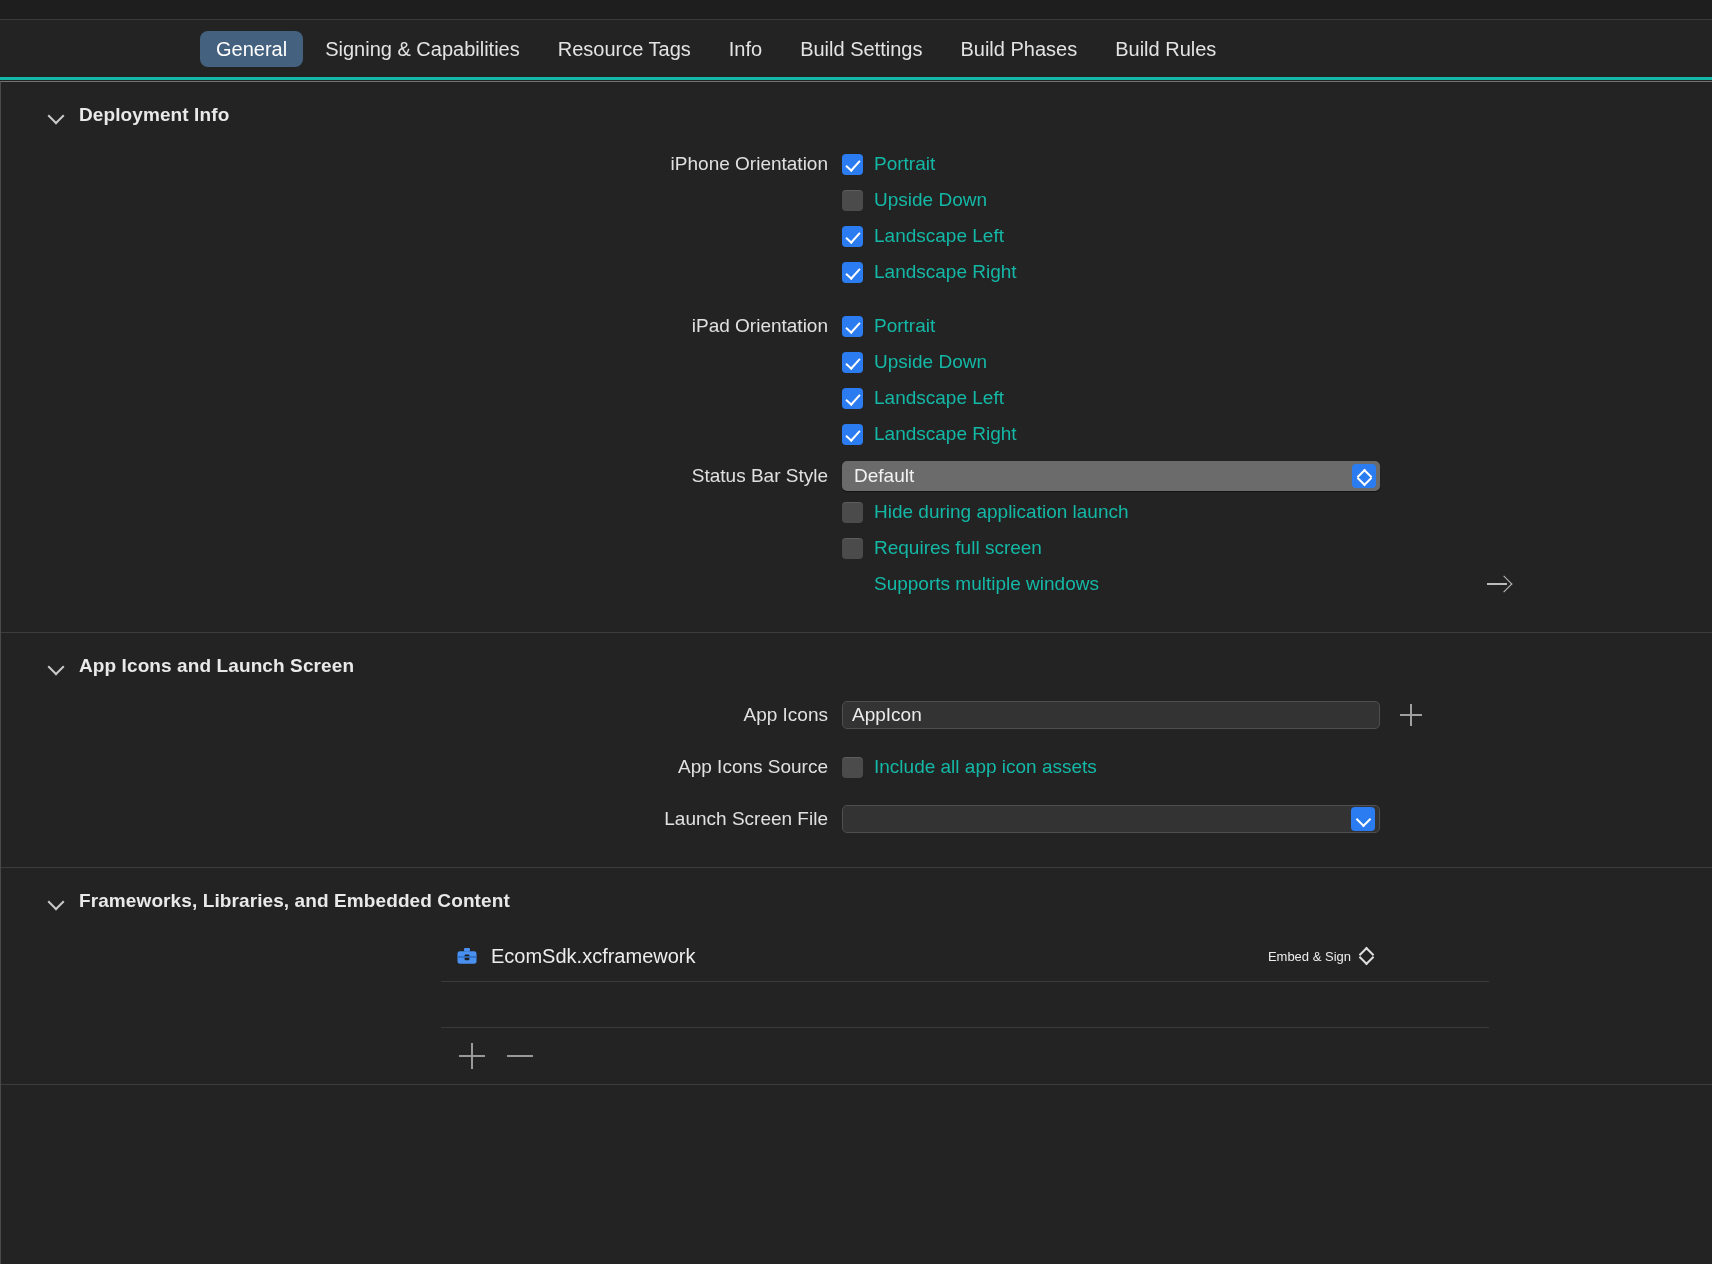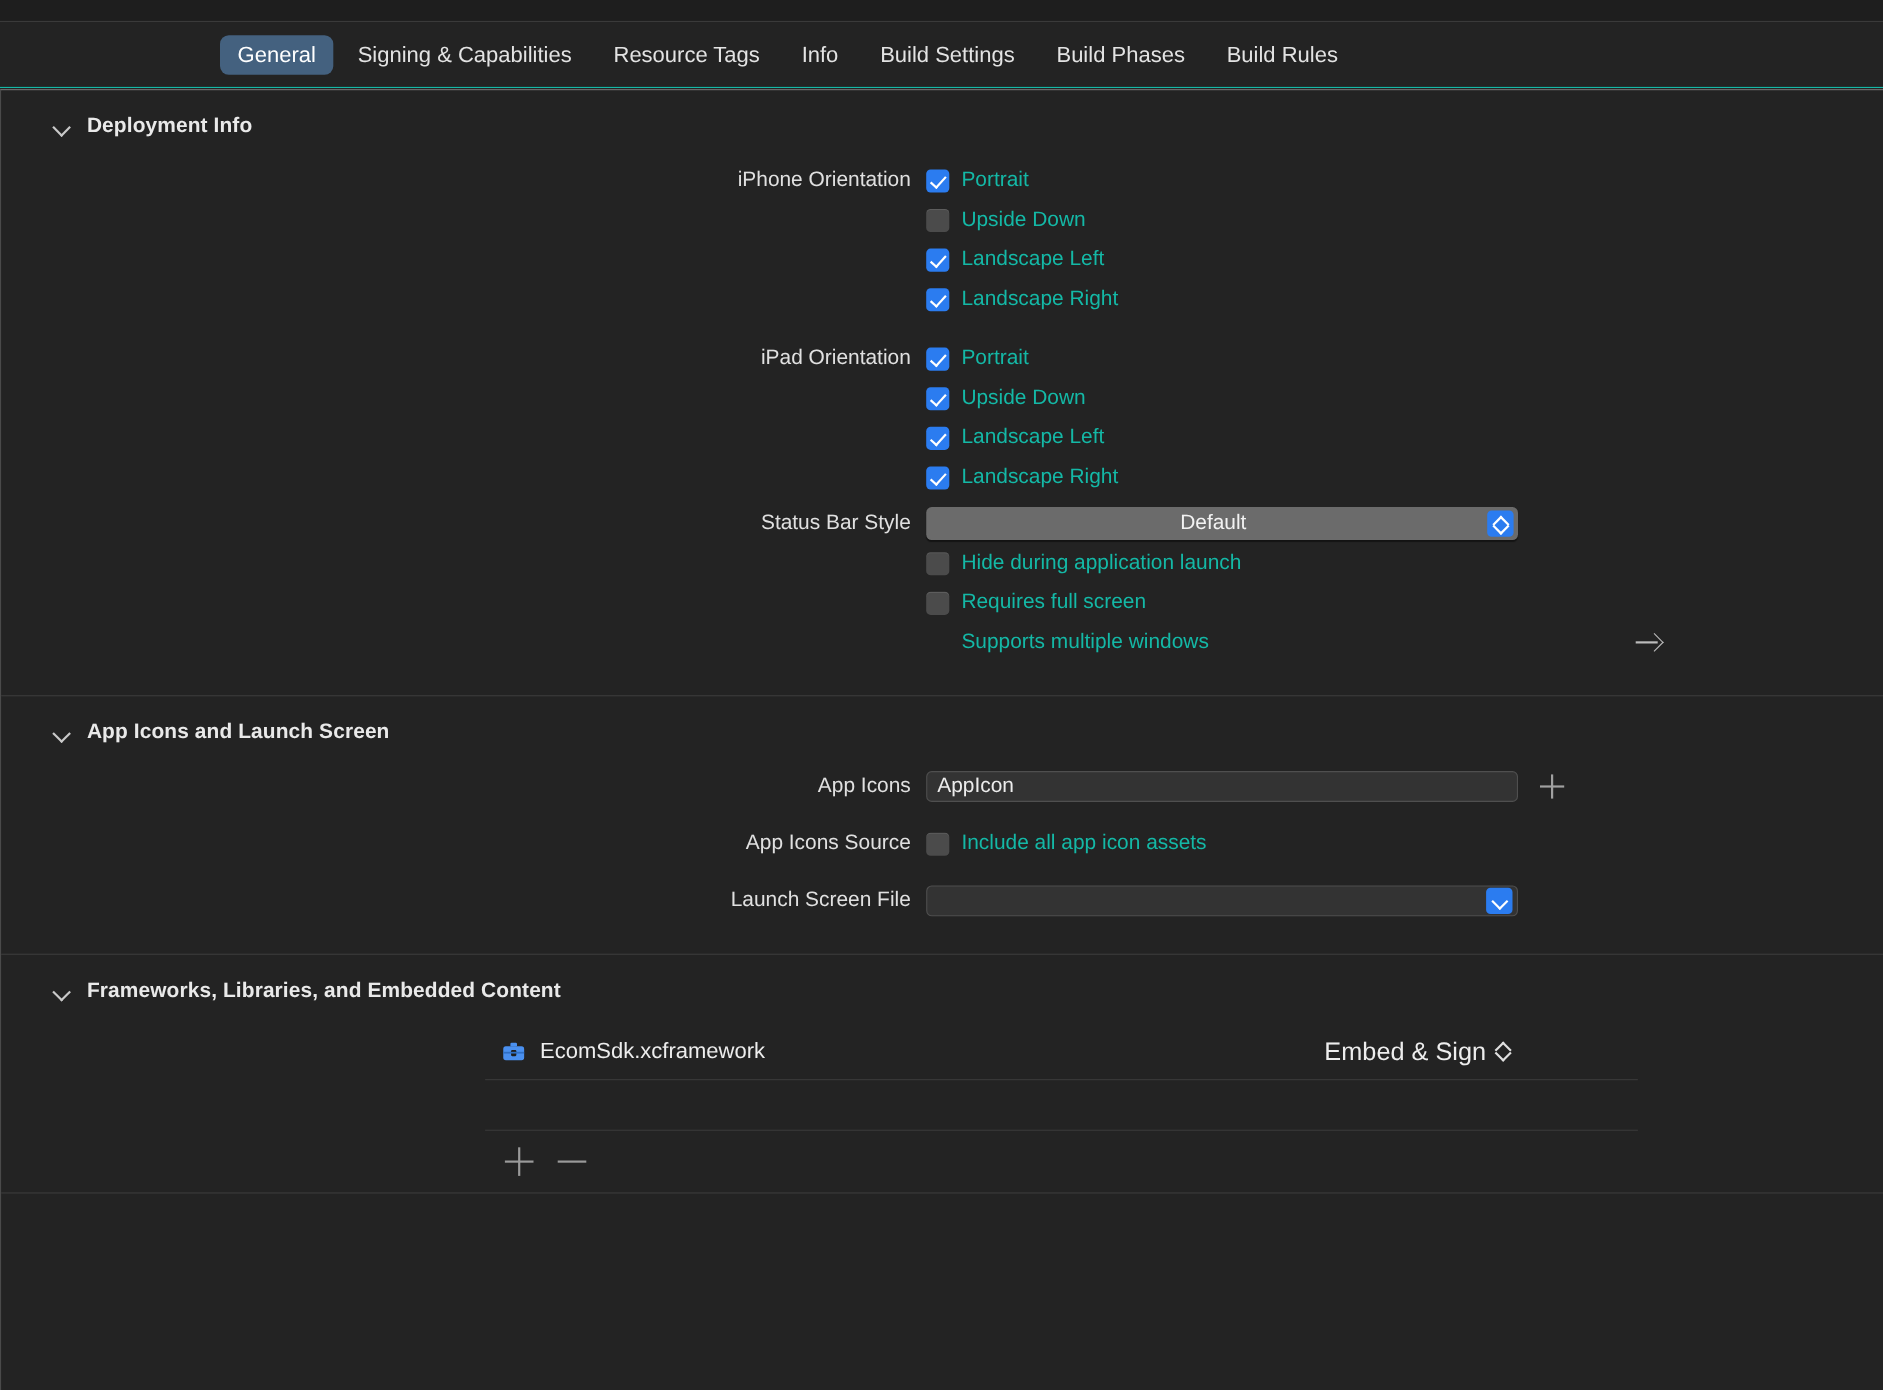--- a/index.html
+++ b/index.html
@@ -28,21 +28,21 @@
   }
 
   
   .tabbar {
     height: 60px;
     background: #232323;
     display: flex;
     align-items: center;
     padding-left: 200px;
     gap: 6px;
-    border-bottom: 1px solid #14b8a6;
+    border-bottom: 3px solid #14b8a6;
     position: relative;
   }
   .tab {
     font-size: 20px;
     color: #e3e3e3;
     padding: 8px 16px;
     border-radius: 8px;
     white-space: nowrap;
     line-height: 1;
   }
@@ -308,21 +308,21 @@
     font-size: 20px;
     color: #ededed;
   }
   .fw-embed {
     width: 302px;
     display: flex;
     align-items: center;
     justify-content: flex-end;
     gap: 9px;
     padding-right: 116px;
-    font-size: 23px;
+    font-size: 13px;
     color: #ededed;
     white-space: nowrap;
   }
   .updown {
     width: 13px; height: 21px;
     position: relative;
     flex: none;
   }
   .updown::before, .updown::after {
     content: "";
@@ -431,21 +431,21 @@
           <div class="cbrow">
             <span class="checkbox on"></span>
             <span class="cb-label">Landscape Right</span>
           </div>
         </div>
       </div>
 
       <div class="row" style="margin-top:6px;">
         <div class="row-label">Status Bar Style</div>
         <div class="row-field" style="flex-direction:column;align-items:flex-start;">
-          <div style="height:36px;display:flex;align-items:center;text-align:center;">
+          <div style="height:36px;display:flex;align-items:center;">
             <div class="popup">
               <span class="popup-value">Default</span>
               <span class="popup-arrows"></span>
             </div>
           </div>
           <div class="cbrow">
             <span class="checkbox"></span>
             <span class="cb-label">Hide during application launch</span>
           </div>
           <div class="cbrow">

